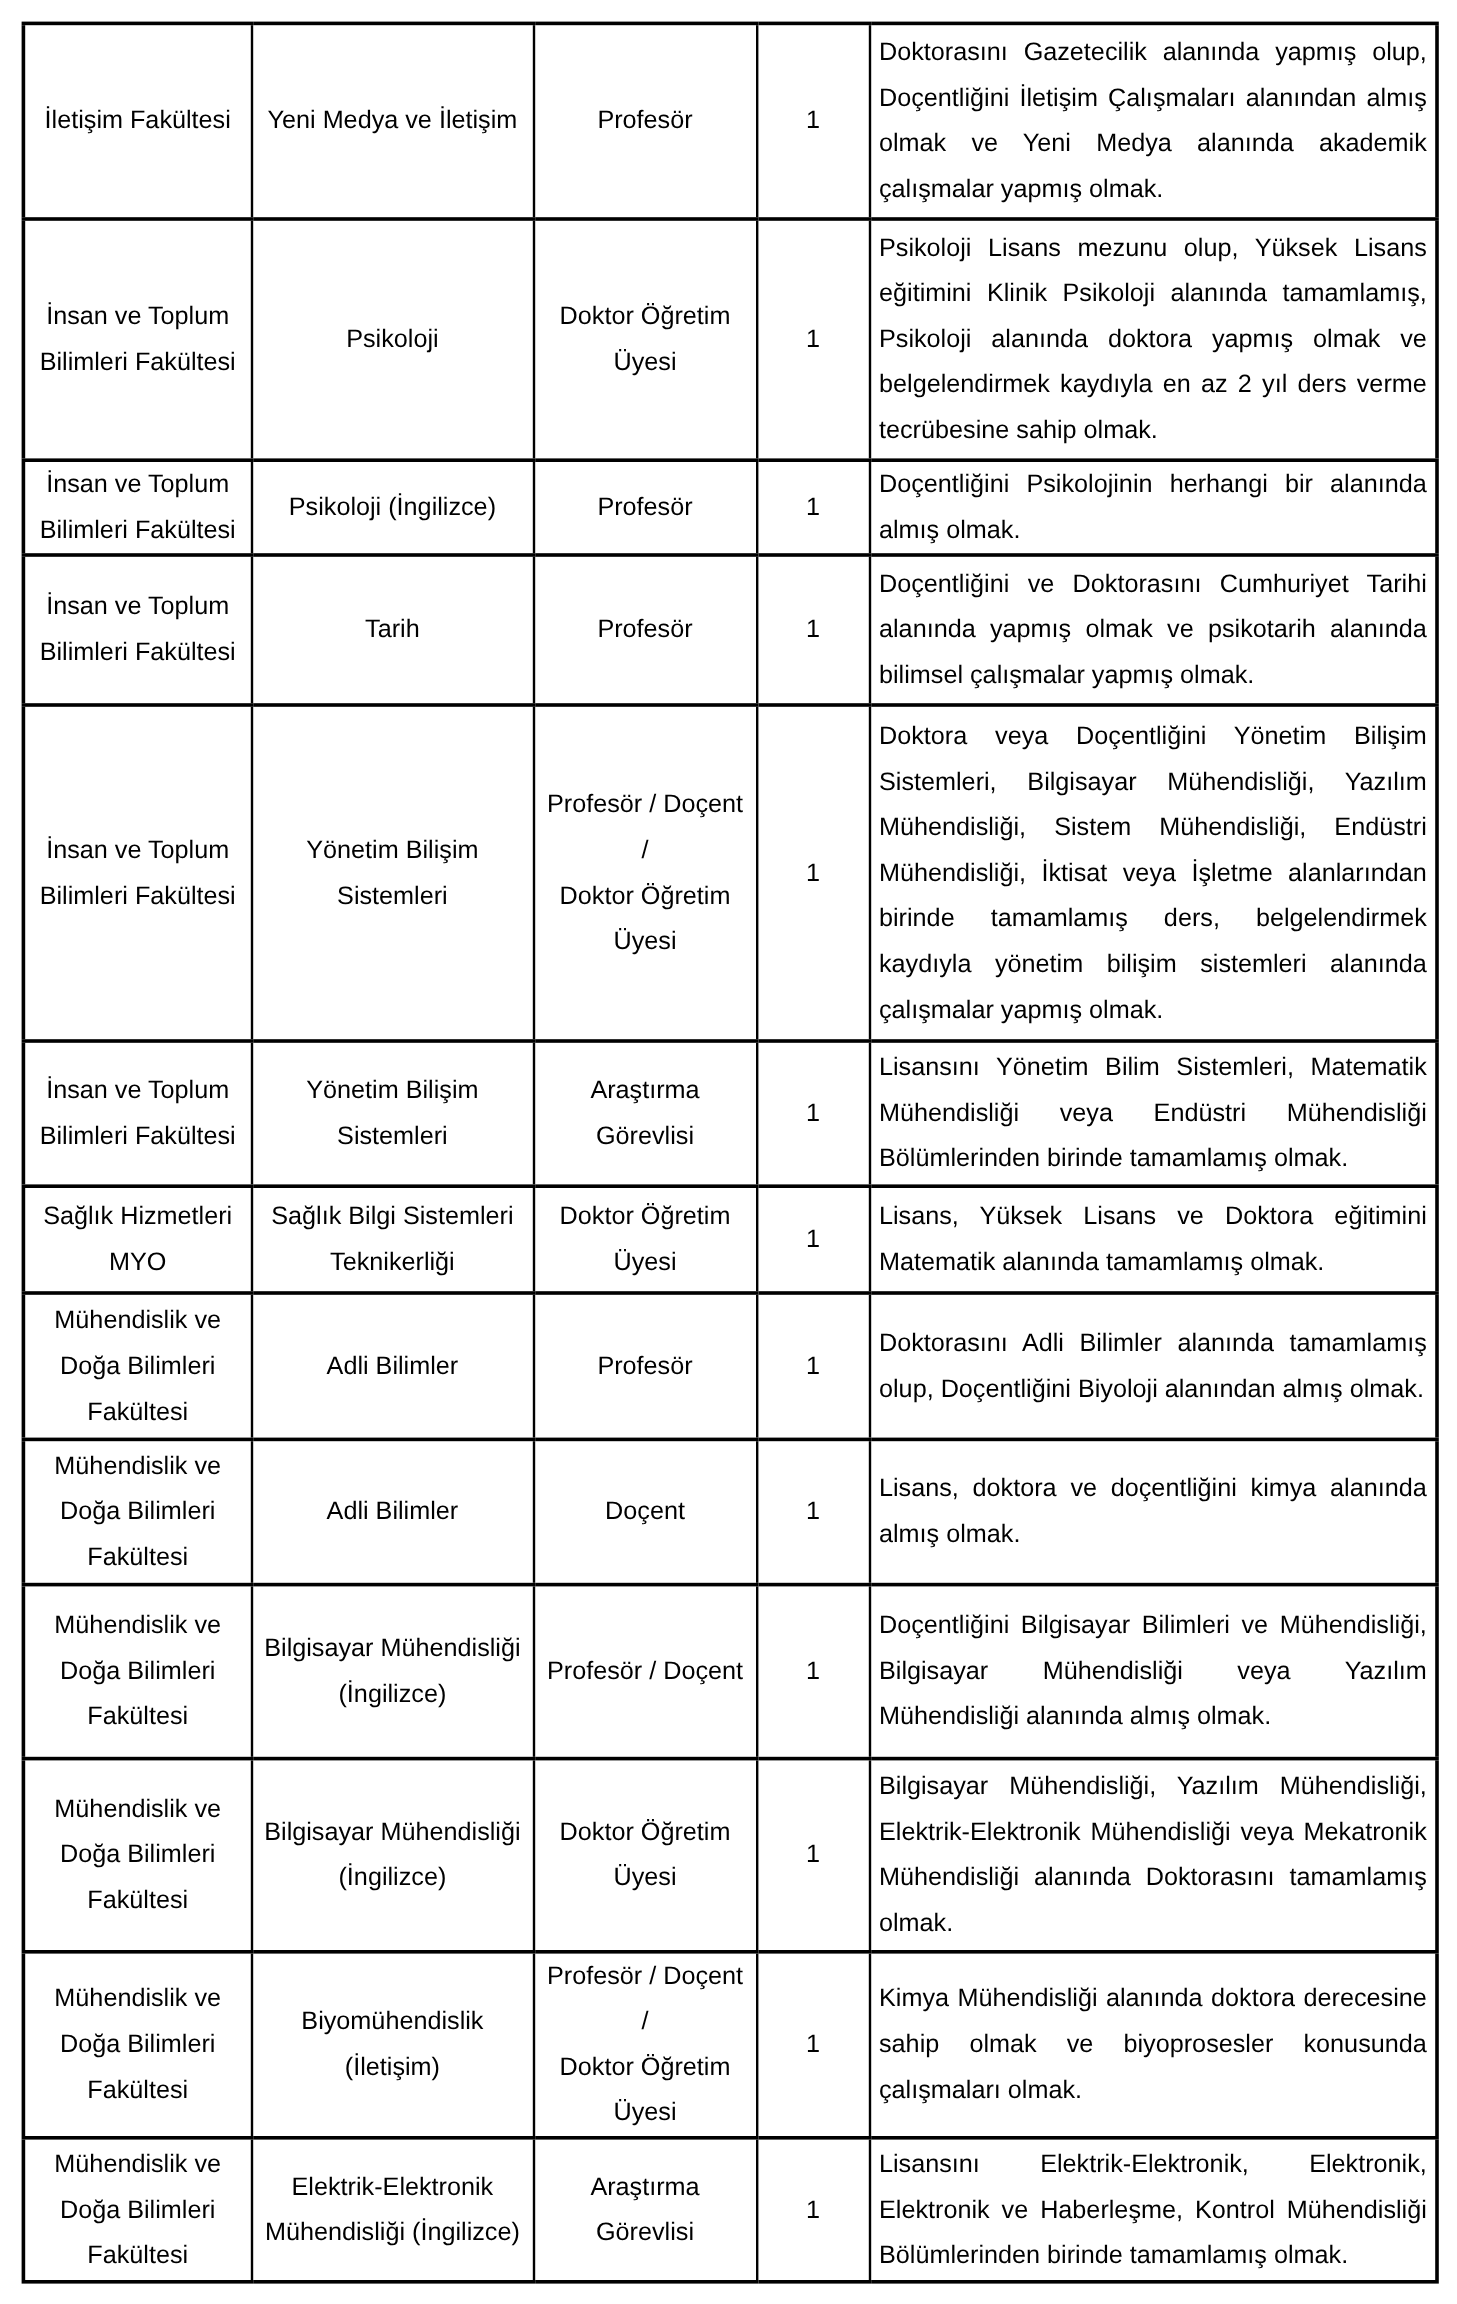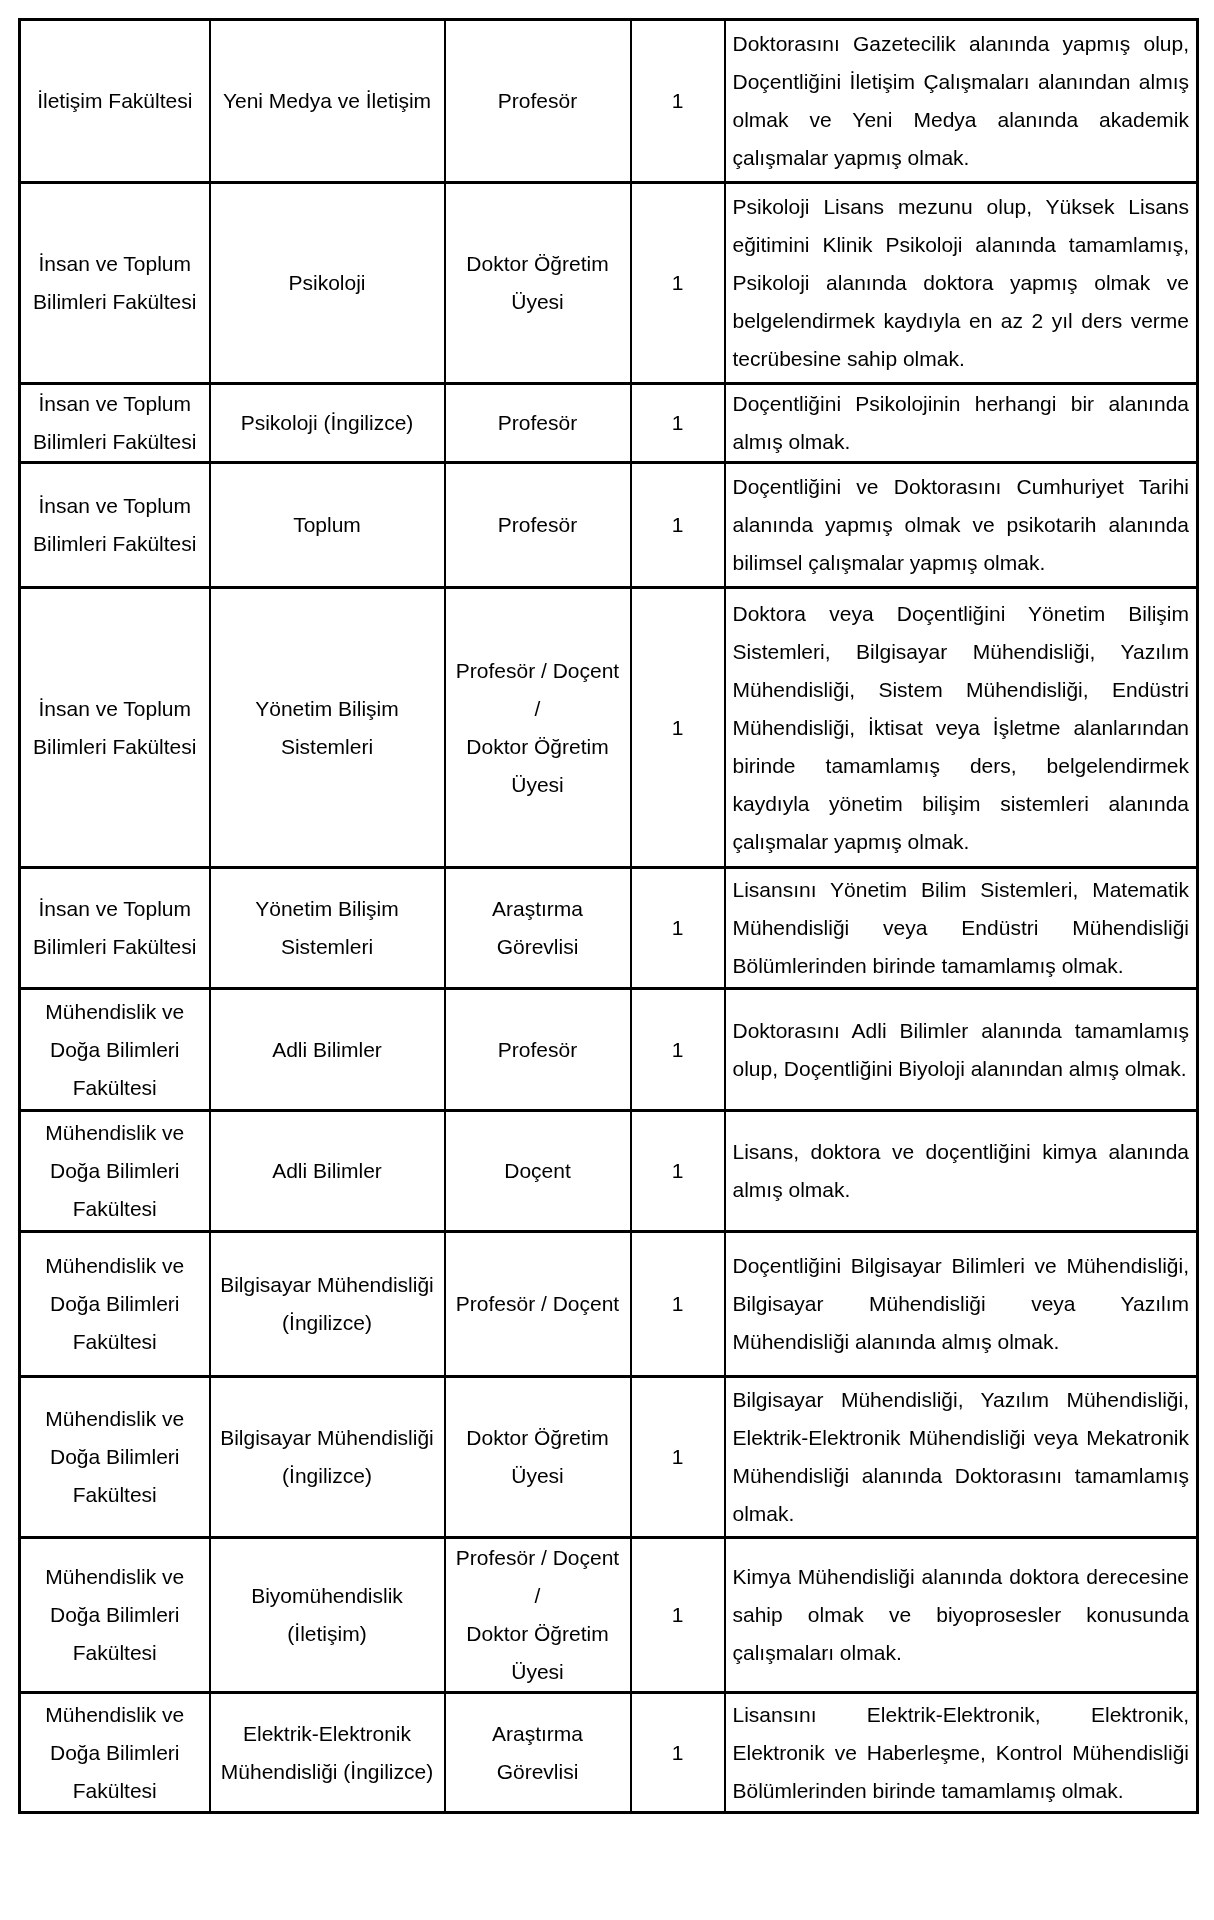--- a/index.html
+++ b/index.html
@@ -92,21 +92,21 @@
         <td>İnsan ve Toplum
 Bilimleri Fakültesi</td>
         <td>Psikoloji (İngilizce)</td>
         <td>Profesör</td>
         <td>1</td>
         <td class="desc">Doçentliğini Psikolojinin herhangi bir alanında almış olmak.</td>
       </tr>
       <tr class="r4">
         <td>İnsan ve Toplum
 Bilimleri Fakültesi</td>
-        <td>Toplum</td>
+        <td>Tarih</td>
         <td>Profesör</td>
         <td>1</td>
         <td class="desc">Doçentliğini ve Doktorasını Cumhuriyet Tarihi alanında yapmış olmak ve psikotarih alanında bilimsel çalışmalar yapmış olmak.</td>
       </tr>
       <tr class="r5">
         <td>İnsan ve Toplum
 Bilimleri Fakültesi</td>
         <td>Yönetim Bilişim
 Sistemleri</td>
         <td>Profesör / Doçent /
@@ -117,20 +117,30 @@
       </tr>
       <tr class="r6">
         <td>İnsan ve Toplum
 Bilimleri Fakültesi</td>
         <td>Yönetim Bilişim
 Sistemleri</td>
         <td>Araştırma
 Görevlisi</td>
         <td>1</td>
         <td class="desc">Lisansını Yönetim Bilim Sistemleri, Matematik Mühendisliği veya Endüstri Mühendisliği Bölümlerinden birinde tamamlamış olmak.</td>
+      </tr>
+      <tr class="r7">
+        <td>Sağlık Hizmetleri
+MYO</td>
+        <td>Sağlık Bilgi Sistemleri
+Teknikerliği</td>
+        <td>Doktor Öğretim
+Üyesi</td>
+        <td>1</td>
+        <td class="desc">Lisans, Yüksek Lisans ve Doktora eğitimini Matematik alanında tamamlamış olmak.</td>
       </tr>
       <tr class="r8">
         <td>Mühendislik ve
 Doğa Bilimleri
 Fakültesi</td>
         <td>Adli Bilimler</td>
         <td>Profesör</td>
         <td>1</td>
         <td class="desc">Doktorasını Adli Bilimler alanında tamamlamış olup, Doçentliğini Biyoloji alanından almış olmak.</td>
       </tr>

